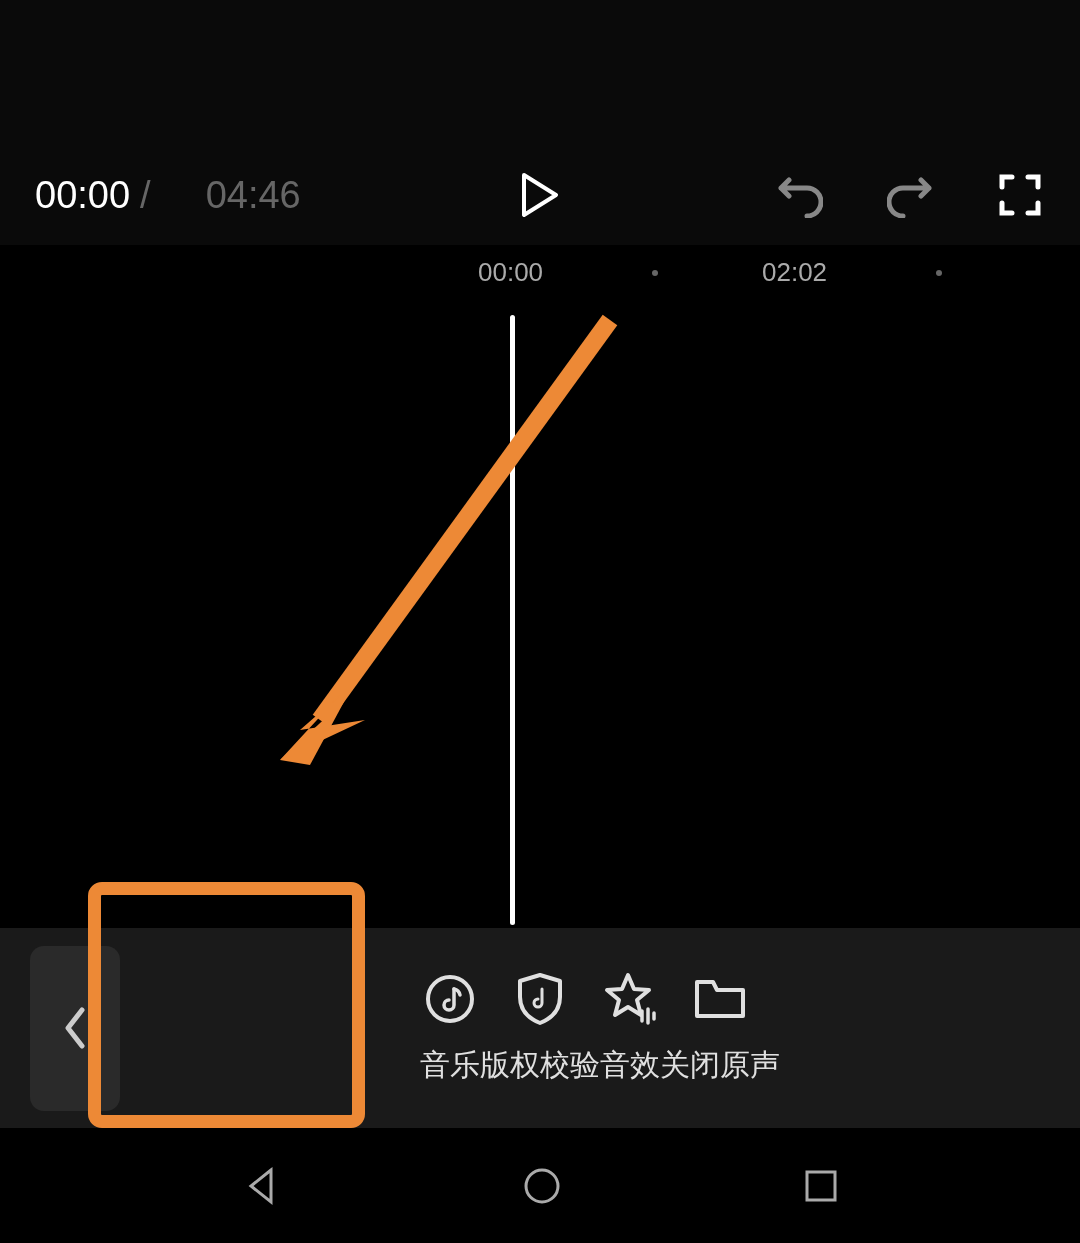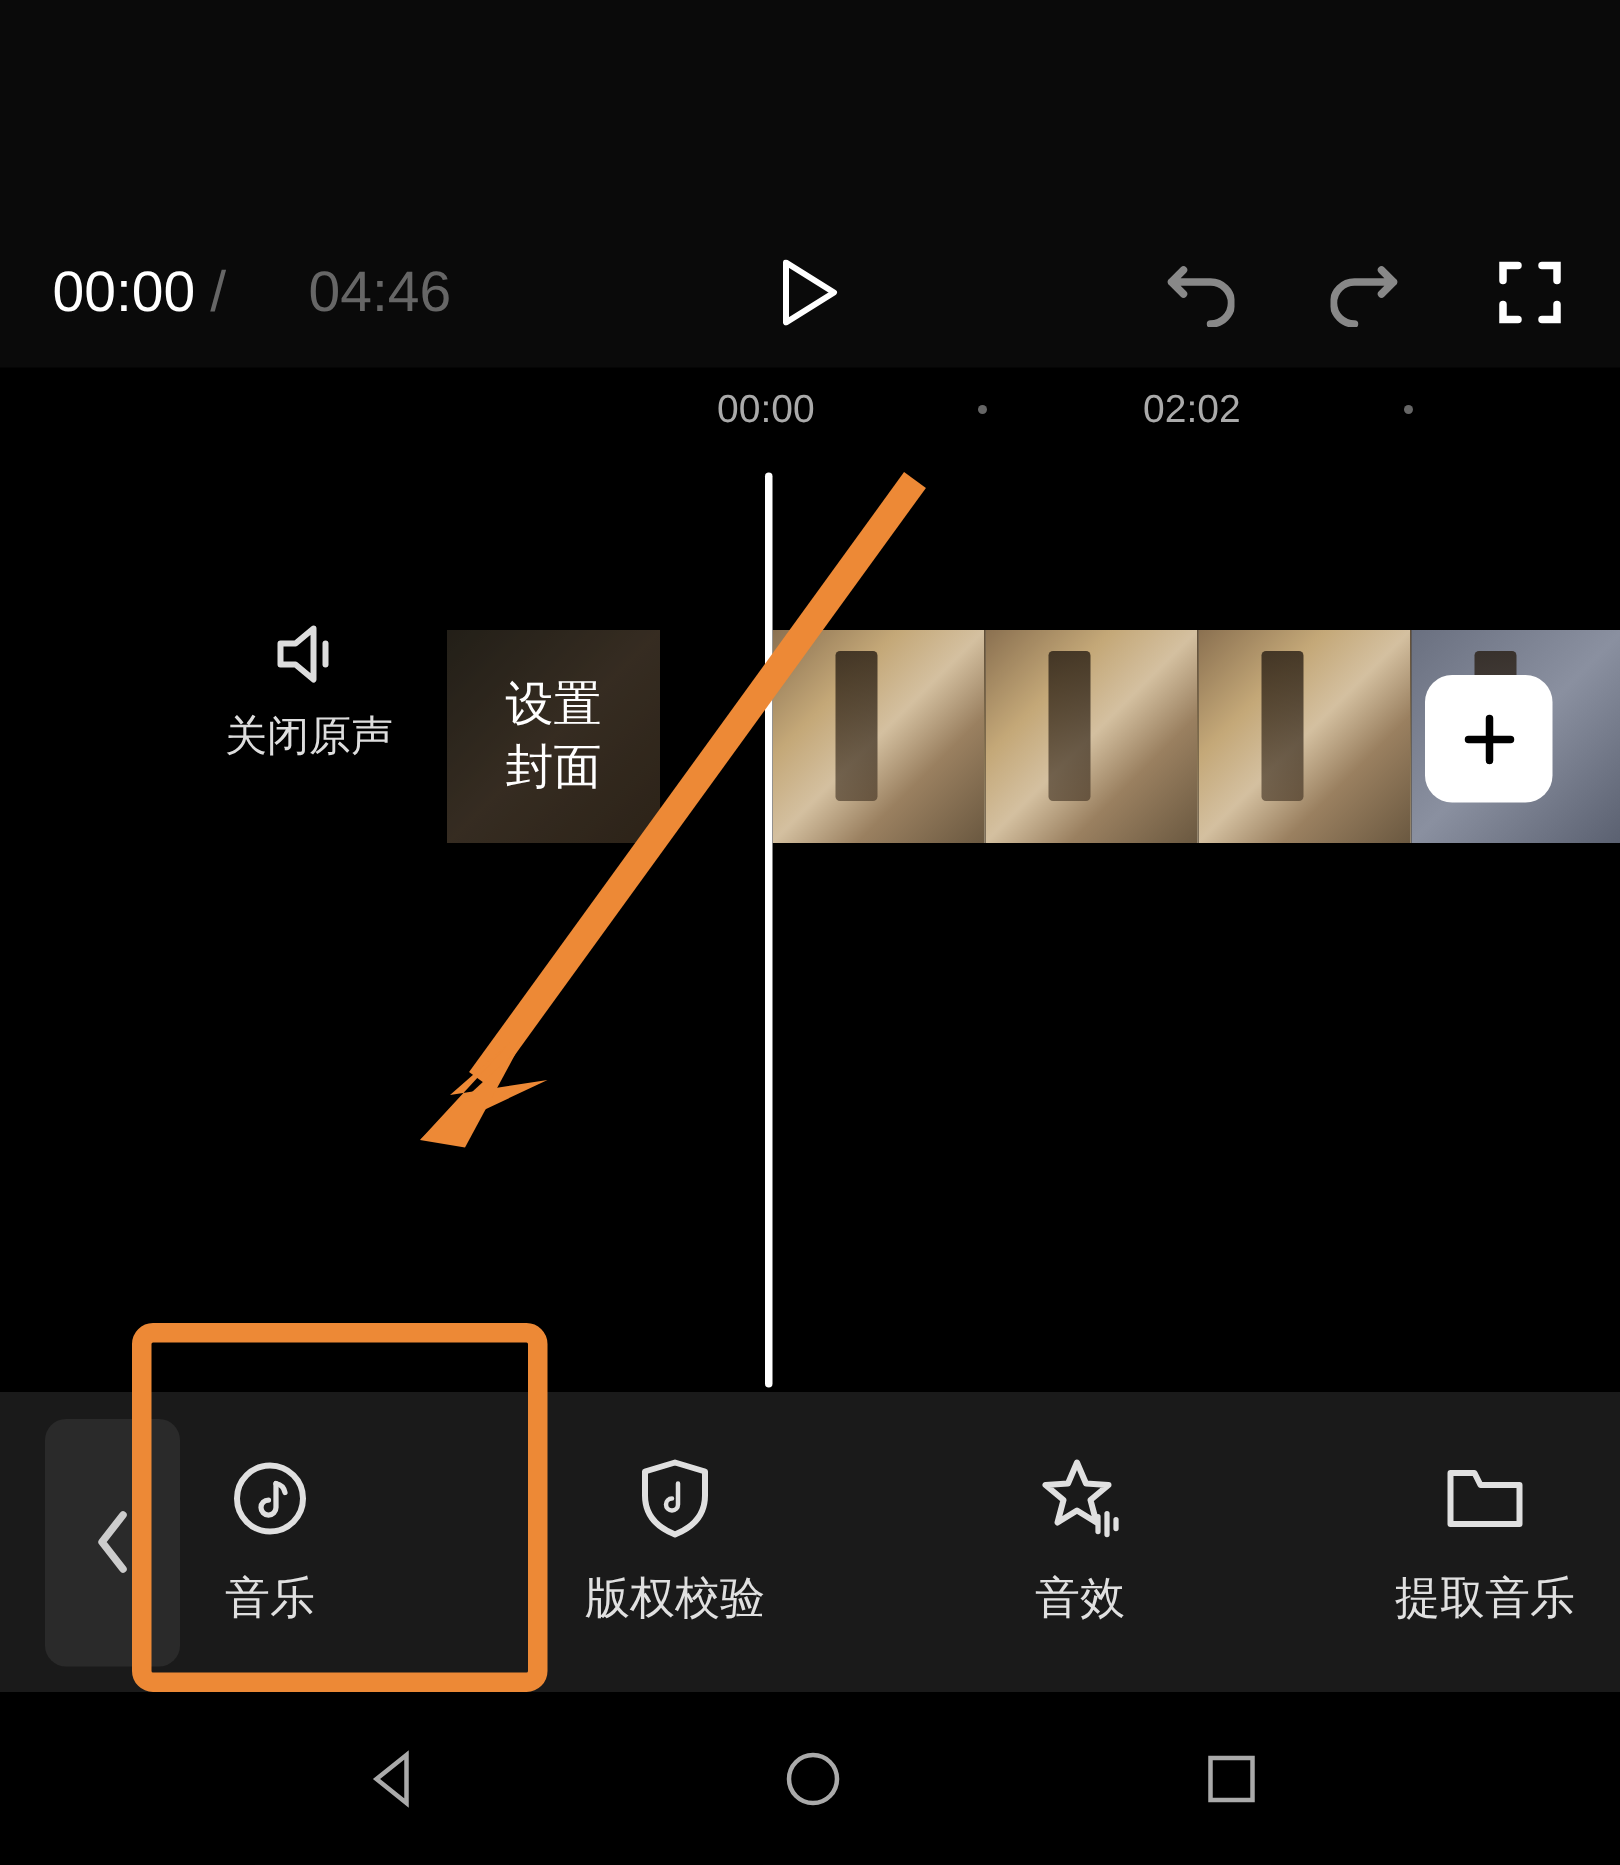--- a/index.html
+++ b/index.html
@@ -243,21 +243,21 @@
       background: #2a2a2a;
       margin-left: 30px;
       border-radius: 14px;
       display: flex;
       align-items: center;
       justify-content: center;
     }
     .tool-items {
       flex: 1;
       display: flex;
-      justify-content: space-between;
+      justify-content: center;
       align-items: center;
       padding: 0 30px;
     }
     .tool-item {
       display: flex;
       flex-direction: column;
       align-items: center;
       gap: 18px;
       color: #e0e0e0;
     }
@@ -323,47 +323,20 @@
 <div class="timeline-area">
   <div class="timeline-ruler">
     <span class="ruler-mark" style="left:478px">00:00</span>
     <span class="ruler-dot" style="left:652px"></span>
     <span class="ruler-mark" style="left:762px">02:02</span>
     <span class="ruler-dot" style="left:936px"></span>
   </div>
 
   <div class="playhead"></div>
 
-  <div class="track-area">
-    <div class="mute-btn">
-      <svg width="46" height="42" viewBox="0 0 46 42">
-        <path d="M4 14 L4 28 L14 28 L26 38 L26 4 L14 14 Z" fill="none" stroke="#ddd" stroke-width="4" stroke-linejoin="round"></path>
-        <path d="M34 14 L34 28" stroke="#ddd" stroke-width="4" stroke-linecap="round"></path>
-      </svg>
-      <span class="mute-label">关闭原声</span>
-    </div>
-
-    <div class="cover-btn">
-      <span style="white-space:pre-line">设置
-封面</span>
-    </div>
-
-    <div class="video-track">
-      <div class="thumb"></div>
-      <div class="thumb"></div>
-      <div class="thumb"></div>
-      <div class="thumb" style="background: linear-gradient(135deg, #6a7080 0%, #8a90a0 50%, #5a6070 100%)"></div>
-    </div>
-
-    <div class="add-clip-btn">
-      <svg width="40" height="40" viewBox="0 0 40 40">
-        <path d="M20 6 L20 34 M6 20 L34 20" stroke="#000" stroke-width="5" stroke-linecap="round"></path>
-      </svg>
-    </div>
-  </div>
 </div>
 
 <svg class="annotation-arrow" width="360" height="470" viewBox="0 0 360 470">
   <line x1="340" y1="20" x2="50" y2="420" stroke="#ed8936" stroke-width="18"></line>
   <polygon points="10,460 70,395 30,430 95,420" fill="#ed8936"></polygon>
   <polygon points="10,460 75,400 40,465" fill="#ed8936"></polygon>
 </svg>
 
 <div class="highlight-box"></div>
 
@@ -401,21 +374,21 @@
         </svg>
       </div>
       <span class="tool-label">音效</span>
     </div>
     <div class="tool-item">
       <div class="tool-icon">
         <svg width="54" height="46" viewBox="0 0 54 46">
           <path d="M4 10 L4 40 L50 40 L50 14 L24 14 L20 6 L4 6 Z" fill="none" stroke="#e0e0e0" stroke-width="4" stroke-linejoin="round"></path>
         </svg>
       </div>
-      <span class="tool-label">提取音乐</span>
+      <span class="tool-label">关闭原声</span>
     </div>
   </div>
 </div>
 
 <div class="nav-bar">
   <svg width="44" height="44" viewBox="0 0 44 44">
     <path d="M32 6 L12 22 L32 38 Z" fill="none" stroke="#aaa" stroke-width="3"></path>
   </svg>
   <svg width="44" height="44" viewBox="0 0 44 44">
     <circle cx="22" cy="22" r="16" fill="none" stroke="#aaa" stroke-width="3"></circle>

